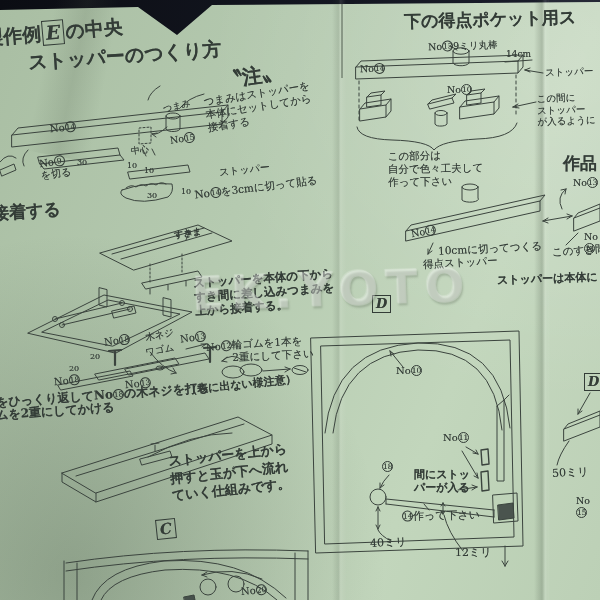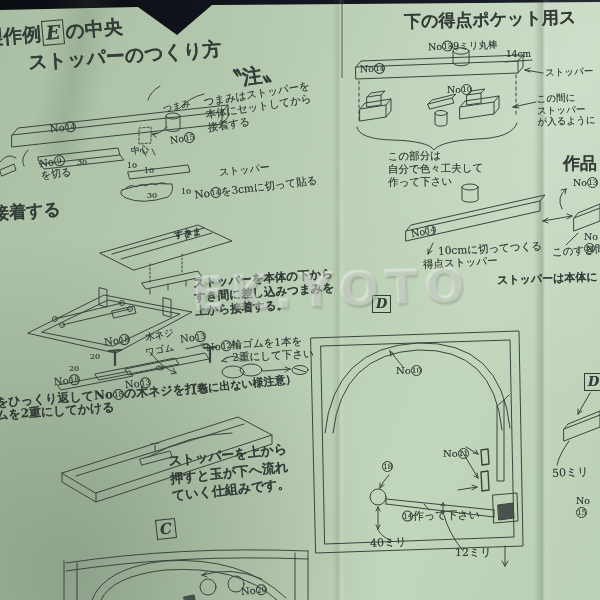--- a/index.html
+++ b/index.html
@@ -234,21 +234,23 @@
 ストッパー
 が入るように</span>
   <span class="t serif" style="left:388px;top:149px;font-size:10.5px;transform:rotate(-1deg);">この部分は
 自分で色々工夫して
 作って下さい</span>
   <span class="t serif" style="left:411px;top:226px;font-size:9.5px;transform:rotate(-10deg);"><span>No</span><span class="circ">14</span></span>
   <span class="t serif" style="left:438px;top:242px;font-size:10.5px;transform:rotate(-3deg);">10cmに切ってつくる</span>
   <span class="t serif" style="left:423px;top:256px;font-size:10.5px;transform:rotate(-3deg);">得点ストッパー</span>
   <span class="t" style="left:371px;top:295px;font-size:13px;"><span class="boxl">D</span></span>
   <span class="t serif" style="left:396px;top:365px;font-size:10px;"><span>No</span><span class="circ">10</span></span>
-  <span class="t serif" style="left:443px;top:432px;font-size:10px;margin-top:16px;"><span>No</span><span class="circ">11</span></span>
+  <span class="t serif" style="left:443px;top:432px;font-size:10px;"><span>No</span><span class="circ">11</span></span>
+  <span class="t serif b" style="left:414px;top:468px;font-size:11px;">間にストッ
+パーが入る</span>
   <span class="t serif" style="left:382px;top:461px;font-size:9px;"><span class="circ">18</span></span>
   <span class="t serif" style="left:402px;top:509px;font-size:11px;transform:rotate(-1deg);"><span class="circ">14</span><span>作って下さい</span></span>
   <span class="t serif" style="left:370px;top:536px;font-size:11px;transform:rotate(-3deg);">40ミリ</span>
   <span class="t serif" style="left:455px;top:546px;font-size:11px;">12ミリ</span>
 
   <span class="t b" style="left:563px;top:153px;font-size:17px;">作品</span>
   <span class="t serif" style="left:573px;top:177px;font-size:9.5px;"><span>No</span><span class="circ">13</span></span>
   <span class="t serif" style="left:584px;top:231px;font-size:9.5px;"><span>No</span><span class="circ">14</span></span>
   <span class="t serif" style="left:552px;top:244px;font-size:10.5px;transform:rotate(-4deg);white-space:nowrap;">このすき間</span>
   <span class="t serif b" style="left:497px;top:272px;font-size:11px;transform:rotate(-2deg);white-space:nowrap;">ストッパーは本体に</span>

